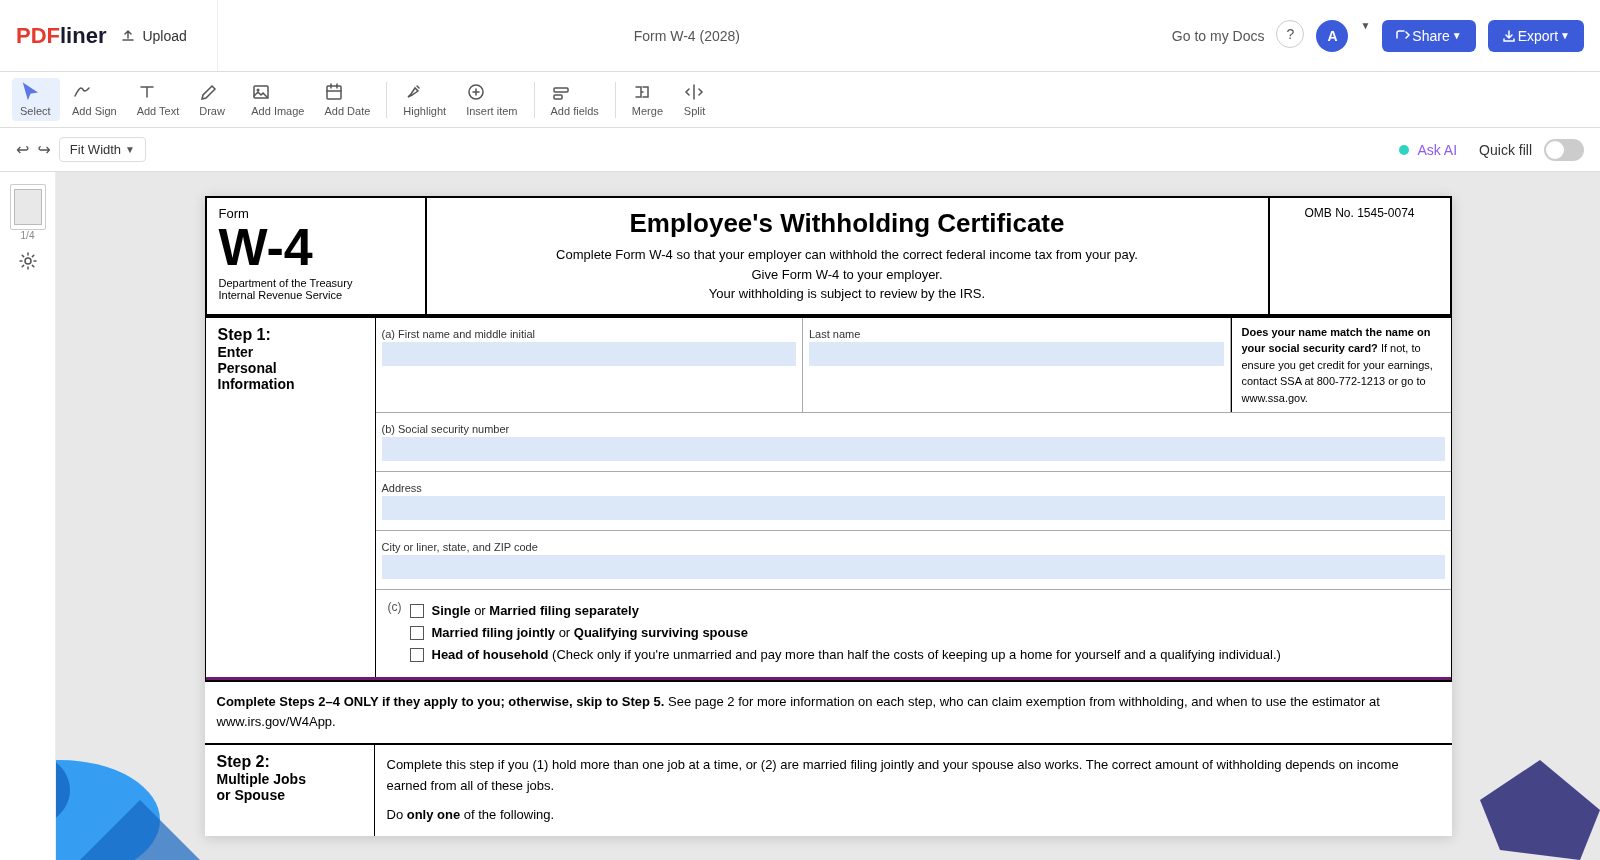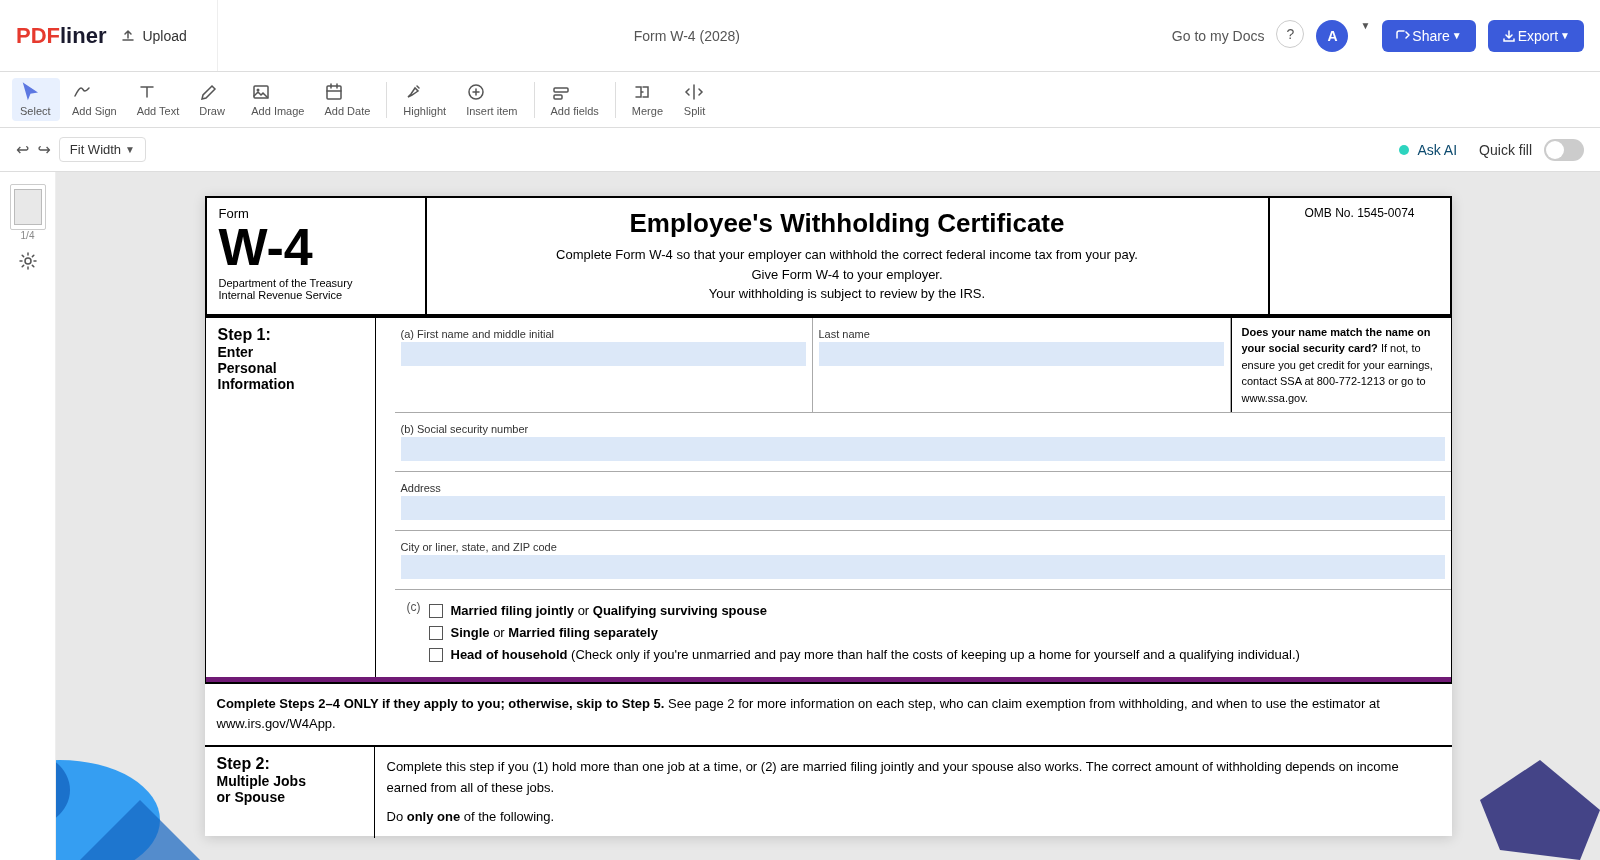--- a/index.html
+++ b/index.html
@@ -66,21 +66,21 @@
       display: flex; align-items: center; justify-content: space-between; padding: 0 16px; z-index: 10;
     }
     .fit-width-btn {
       display: flex; align-items: center; gap: 4px; padding: 4px 10px;
       border: 1px solid #ddd; border-radius: 4px; background: #fff; cursor: pointer;
       font-size: 13px; color: #333;
     }
     .secondary-right { display: flex; align-items: center; gap: 12px; }
     .ask-ai-btn {
       display: flex; align-items: center; gap: 6px; padding: 4px 10px;
-      border: none; background: none; cursor: pointer; font-size: 14px; color: #0c4a6e;
+      border: none; background: none; cursor: pointer; font-size: 14px; color: #8b5cf6;
     }
     .quick-fill-label { font-size: 14px; color: #333; font-weight: 500; }
     .toggle-switch {
       width: 40px; height: 22px; background: #ccc; border-radius: 11px;
       border: none; cursor: pointer; position: relative;
     }
     .toggle-switch::after {
       content: ''; position: absolute; width: 18px; height: 18px;
       background: #fff; border-radius: 50%; top: 2px; left: 2px;
       transition: left 0.2s;
@@ -142,21 +142,21 @@
     .w4-right-header {
       width: 180px; padding: 8px 12px; text-align: center;
     }
     .omb-text { font-size: 12px; color: #000; }
     .year-display { font-size: 56px; font-weight: 900; color: #000; line-height: 1; }
     .dept-text { font-size: 11px; color: #000; margin-top: 4px; }
 
     
     .form-section { border: 1px solid #000; }
     .step-row {
-      display: flex; border-bottom: 5px solid #701a75; gap: 19px;
+      display: flex; border-bottom: 3px solid #701a75;
     }
     .step-label {
       width: 170px; padding: 8px 12px; border-right: 1px solid #000;
       background: #fff;
     }
     .step-num { font-size: 16px; font-weight: bold; }
     .step-name { font-size: 14px; font-weight: bold; }
     .form-fields { flex: 1; }
 
     
@@ -458,25 +458,25 @@
               <div class="field-label">City or liner, state, and ZIP code</div>
               <input class="field-input" type="text" style="">
             </div>
           </div>
 
           <div class="checkbox-section" style="display:flex;align-items:flex-start;padding:8px 12px;gap:0;">
             <span class="cb-label-c">(c)</span>
             <div>
               <div class="checkbox-row">
                 <div class="form-checkbox"></div>
-                <span class="checkbox-text"><strong>Married filing jointly</strong><span> or </span><strong>Qualifying surviving spouse</strong></span>
+                <span class="checkbox-text"><strong>Single</strong><span> or </span><strong>Married filing separately</strong></span>
               </div>
               <div class="checkbox-row">
                 <div class="form-checkbox"></div>
-                <span class="checkbox-text"><strong>Single</strong><span> or </span><strong>Married filing separately</strong></span>
+                <span class="checkbox-text"><strong>Married filing jointly</strong><span> or </span><strong>Qualifying surviving spouse</strong></span>
               </div>
               <div class="checkbox-row">
                 <div class="form-checkbox"></div>
                 <span class="checkbox-text"><strong>Head of household</strong><span> (Check only if you're unmarried and pay more than half the costs of keeping up a home for yourself and a qualifying individual.)</span></span>
               </div>
             </div>
           </div>
         </div>
       </div>
     </div>

